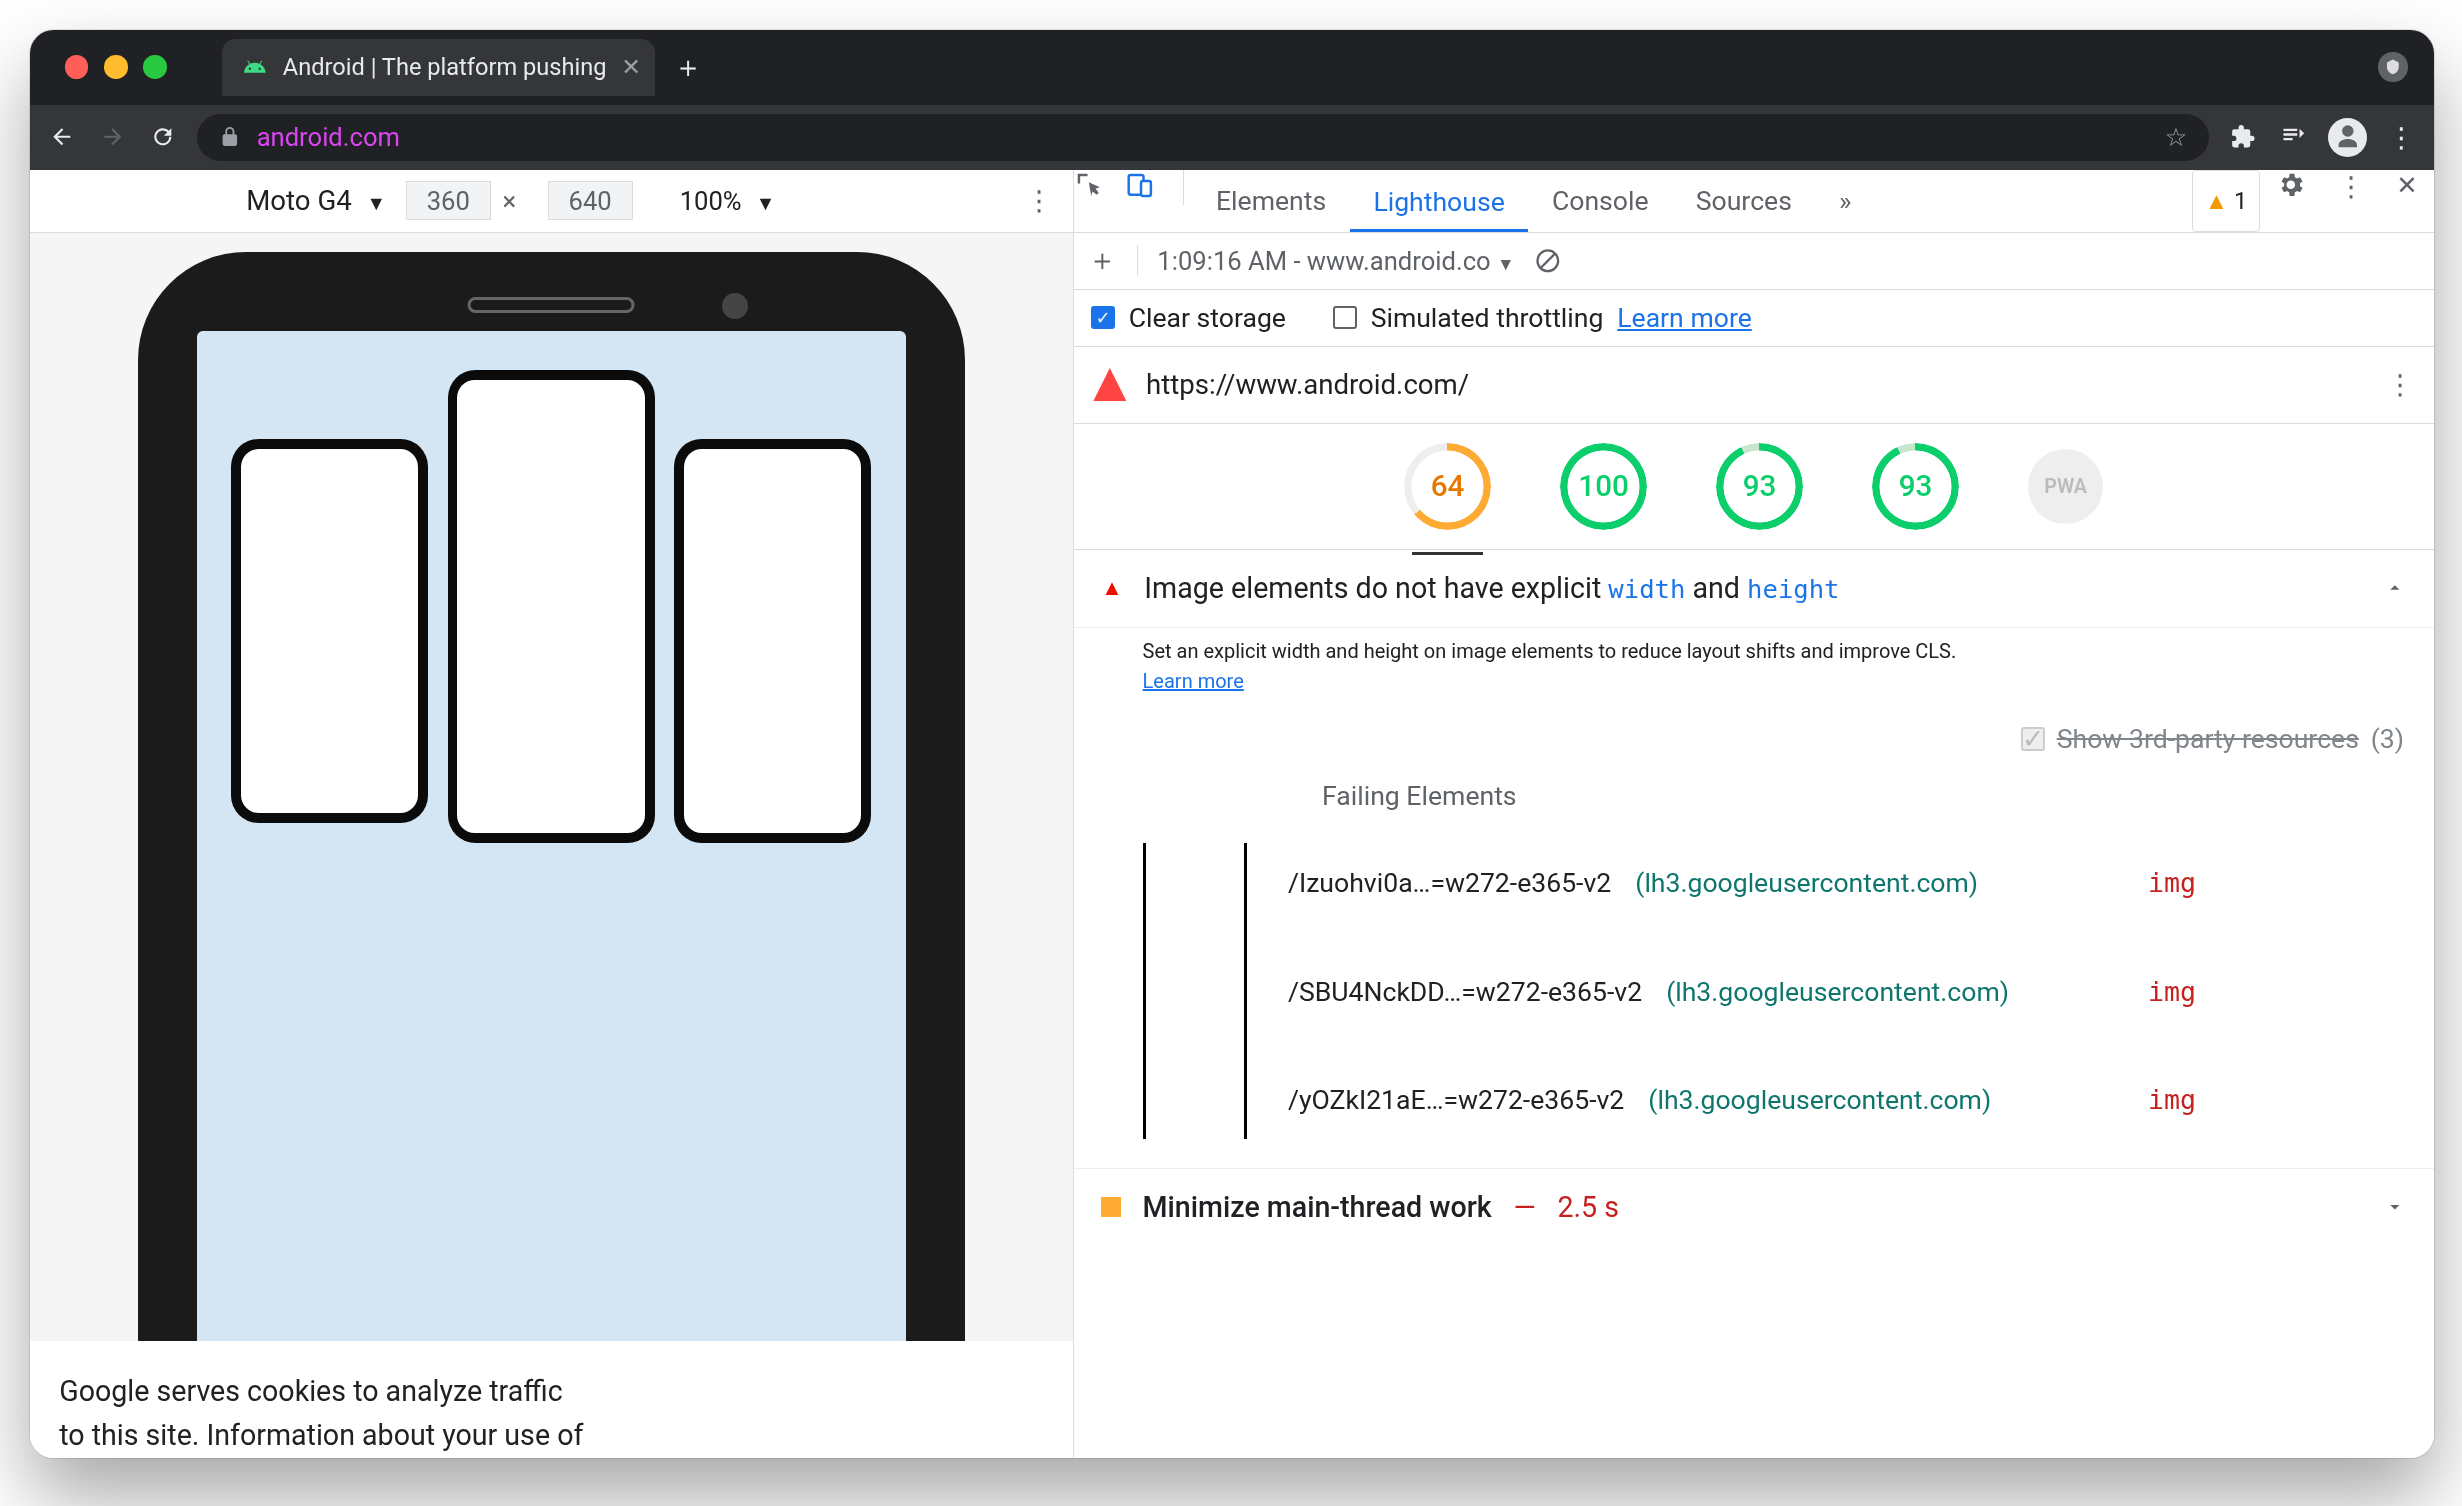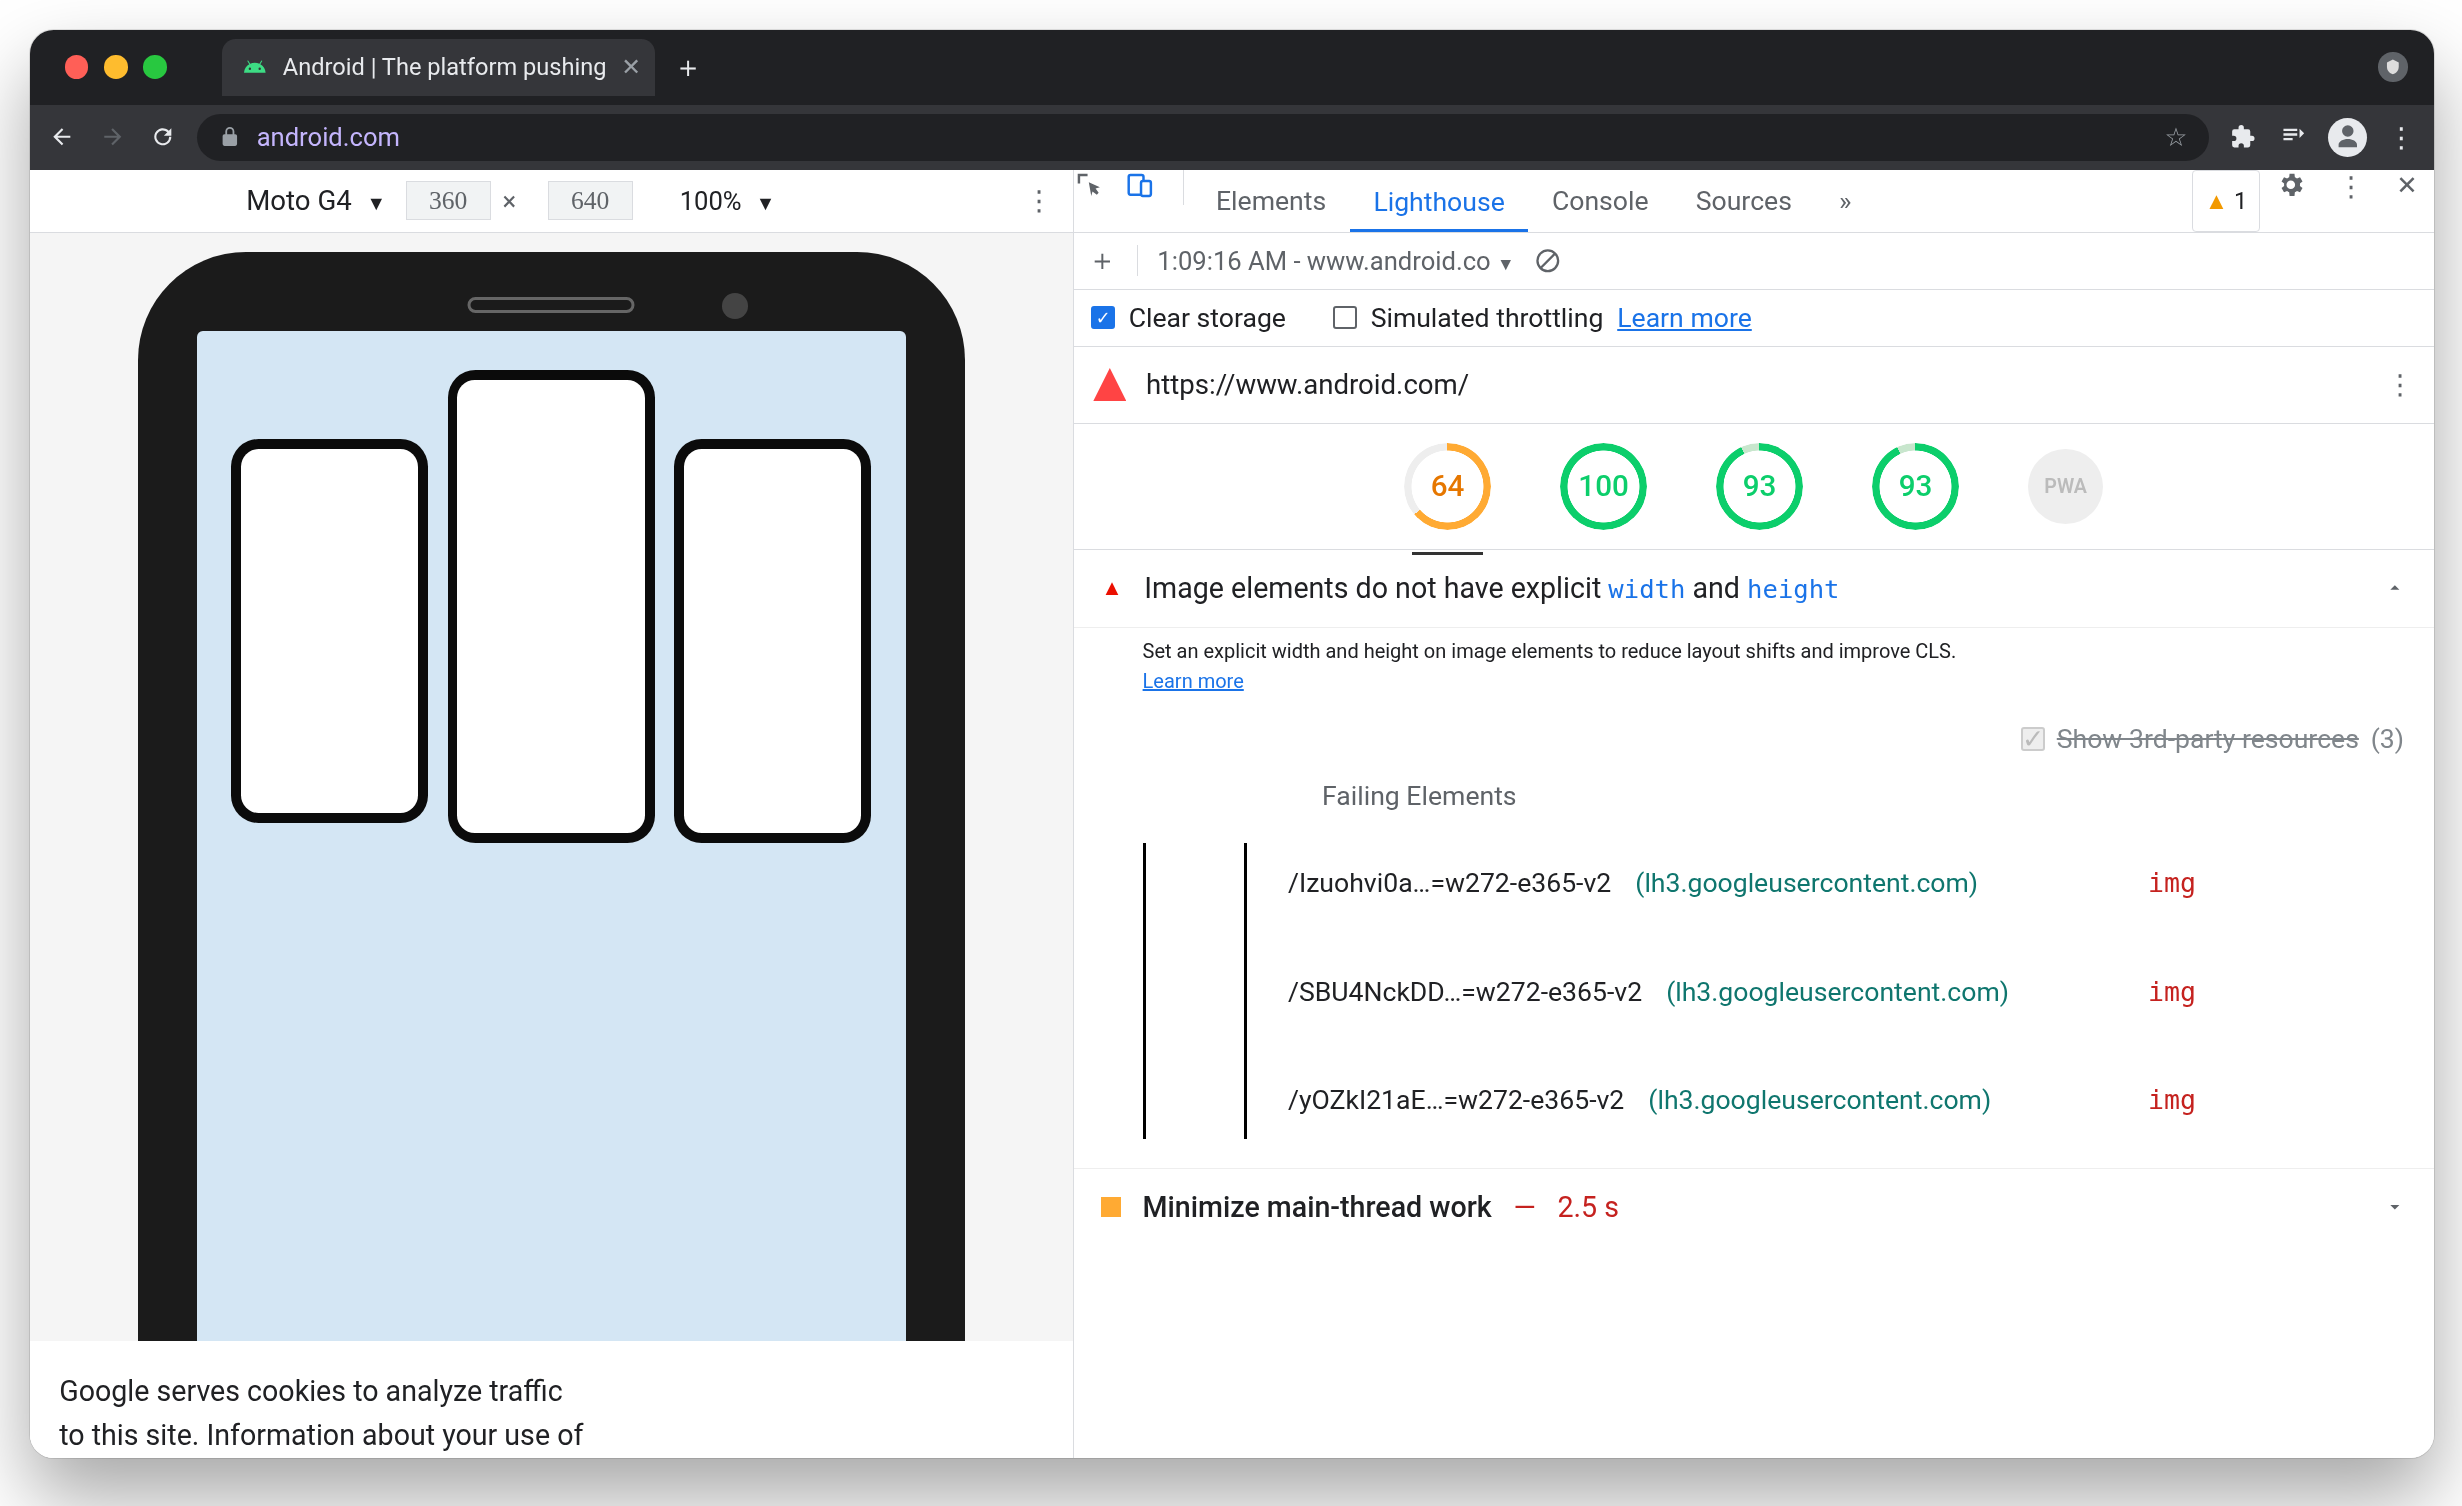--- a/index.html
+++ b/index.html
@@ -12,32 +12,32 @@
   .tab { margin-left:39px; height:57px; background:#35363a; border-radius:13.8px 13.8px 0 0; display:flex; align-items:center; padding:0 19.7px; color:#e8eaed; font-size:23.6px; width:433px; position:relative;}
   .tab .fav { width:27.6px; height:27.6px; margin-right:13.8px; display:flex; align-items:center; justify-content:center;}
   .tab .close { position:absolute; right:13.8px; color:#9aa0a6;}
   .newtab { margin-left:13.8px; color:#e8eaed; font-size:29.6px; width:39px; text-align:center;}
   .shield { margin-left:auto; margin-right:25.6px; width:29.6px; height:29.6px; border-radius:50%; background:#5f6368; display:flex; align-items:center; justify-content:center; color:#202124;}
   
   .addr { height:65px; background:#35363a; display:flex; align-items:center; padding:0 15.8px; gap:17.7px;}
   .ib { width:33px; height:33px; color:#9aa0a6; display:flex; align-items:center; justify-content:center;}
   .urlbox { flex:1; height:47px; background:#202124; border-radius:23.6px; display:flex; align-items:center; padding:0 21.7px; color:#e8eaed; font-size:25.6px;}
   .urlbox .lock { margin-right:15.8px; color:#9aa0a6;}
-  .urlbox .domain { color:#c4b5fd;}
+  .urlbox .domain { color:#d946ef;}
   .urlbox .star { margin-left:auto; color:#9aa0a6;}
   .addr .avatar { width:39px; height:39px; border-radius:50%; background:#e8eaed; color:#5f6368; display:flex; align-items:center; justify-content:center;}
   
   .body { flex:1; display:flex; min-height:0;}
   .left { width:1044px; background:#fff; display:flex; flex-direction:column; border-right:1px solid #dadce0;}
   .right { flex:1; background:#fff; display:flex; flex-direction:column;}
   
   .devbar { height:63px; border-bottom:1px solid #dadce0; display:flex; align-items:center; padding:0 19.7px; font-size:25.6px; color:#202124;}
   .devbar .dname { margin-left:197px; font-size:27.6px;}
   .devbar .caret { font-size:19.7px; margin-left:7.9px;}
-  .dim { margin-left:19.7px; width:85px; height:39px; background:#f1f3f4; border:1px solid #dadce0; display:flex; align-items:center; justify-content:center; font-size:25.6px; color:#5f6368;font-family:Liberation Serif, serif;}
+  .dim { margin-left:19.7px; width:85px; height:39px; background:#f1f3f4; border:1px solid #dadce0; display:flex; align-items:center; justify-content:center; font-size:25.6px; color:#5f6368;}
   .devbar .x { margin:0 11.8px; color:#5f6368;}
   .devbar .zoom { margin-left:47px;}
   .devbar .more { margin-left:auto; font-size:27.6px; color:#5f6368;}
   
   .stage { flex:1; background:#f5f5f5; display:flex; align-items:flex-start; justify-content:center; padding-top:19.7px; overflow:hidden;}
   .phone { width:827px; height:1182px; background:#1b1b1b; border-radius:108px 108px 0 0; padding:79px 59px 0 59px; position:relative;}
   .speaker { position:absolute; top:45px; left:50%; transform:translateX(-50%); width:167px; height:15.8px; border:3px solid #666; border-radius:9.9px;}
   .cam { position:absolute; top:41px; right:217px; width:25.6px; height:25.6px; border-radius:50%; background:#444;}
   .screen { width:100%; height:100%; background:#d4e6f4; border-radius:5.9px; padding:39px 15.8px; display:flex; gap:19.7px; align-items:flex-start; justify-content:center;}
   .mini { background:#0b0b0b; border-radius:27.6px; padding:9.9px; display:flex;}

